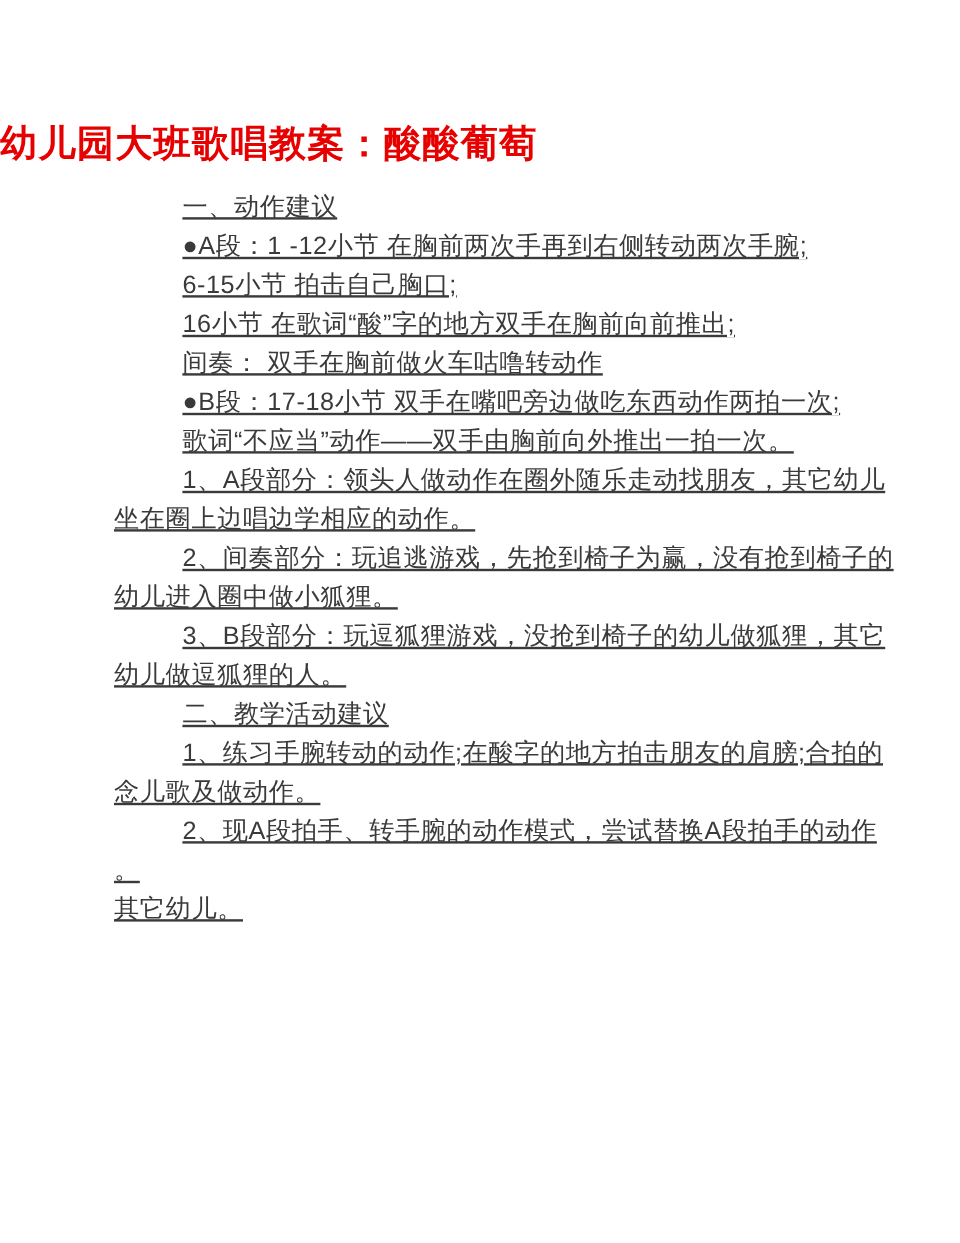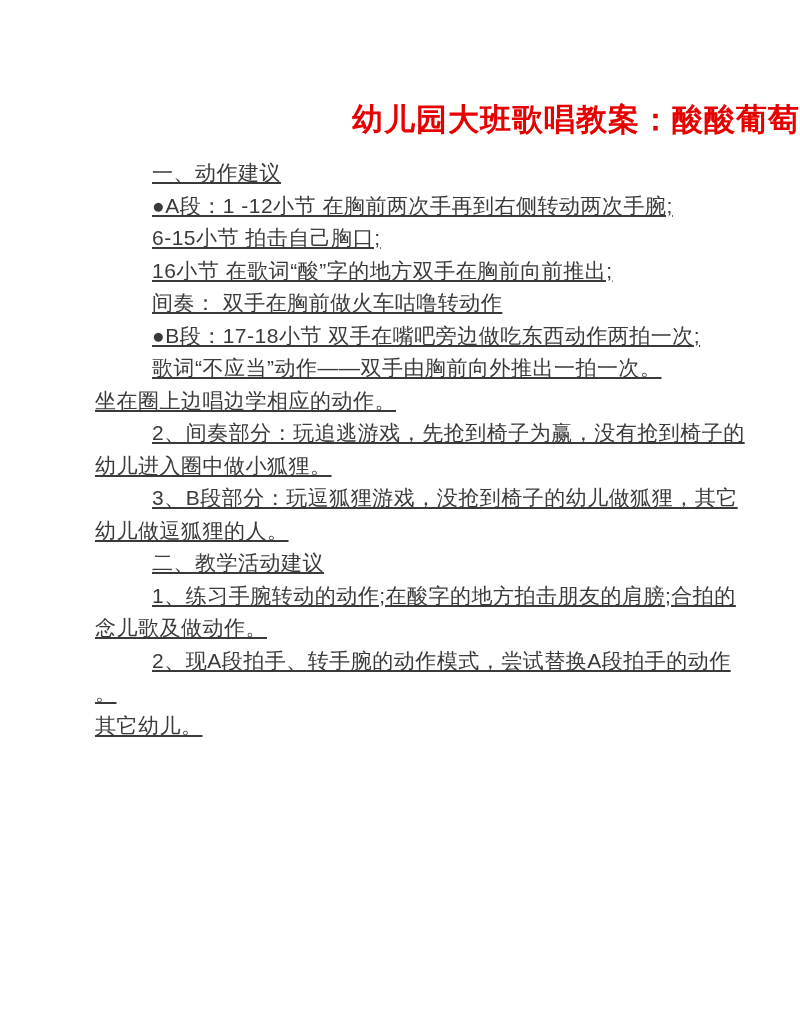--- a/index.html
+++ b/index.html
@@ -16,21 +16,21 @@
   .page {
     width: 800px;
     height: 1036px;
     background: #ffffff;
     box-sizing: border-box;
   }
   .doc-title {
     margin: 0;
     padding-top: 98px;
     width: 100%;
-    text-align: right;
+    text-align: left;
     font-size: 31px;
     line-height: 44px;
     font-weight: bold;
     letter-spacing: 1px;
     white-space: nowrap;
   }
   .content {
     margin-top: 15px;
     margin-left: 95px;
     width: 600px;
@@ -53,20 +53,21 @@
 <div class="page">
   <h1 class="doc-title" style="color: rgb(230, 0, 0);">幼儿园大班歌唱教案：酸酸葡萄</h1>
   <div class="content" id="doc-lines" style="color: rgb(58, 58, 58);">
       <div class="line indent">一、动作建议</div>
       <div class="line indent">●A段：1 -12小节 在胸前两次手再到右侧转动两次手腕;</div>
       <div class="line indent">6-15小节 拍击自己胸口;</div>
       <div class="line indent">16小节 在歌词“酸”字的地方双手在胸前向前推出;</div>
       <div class="line indent">间奏： 双手在胸前做火车咕噜转动作</div>
       <div class="line indent">●B段：17-18小节 双手在嘴吧旁边做吃东西动作两拍一次;</div>
       <div class="line indent">歌词“不应当”动作——双手由胸前向外推出一拍一次。</div>
+      <div class="line indent">1、A段部分：领头人做动作在圈外随乐走动找朋友，其它幼儿</div>
       <div class="line">坐在圈上边唱边学相应的动作。</div>
       <div class="line indent">2、间奏部分：玩追逃游戏，先抢到椅子为赢，没有抢到椅子的</div>
       <div class="line">幼儿进入圈中做小狐狸。</div>
       <div class="line indent">3、B段部分：玩逗狐狸游戏，没抢到椅子的幼儿做狐狸，其它</div>
       <div class="line">幼儿做逗狐狸的人。</div>
       <div class="line indent">二、教学活动建议</div>
       <div class="line indent">1、练习手腕转动的动作;在酸字的地方拍击朋友的肩膀;合拍的</div>
       <div class="line">念儿歌及做动作。</div>
       <div class="line indent">2、现A段拍手、转手腕的动作模式，尝试替换A段拍手的动作</div>
       <div class="line">。</div>

